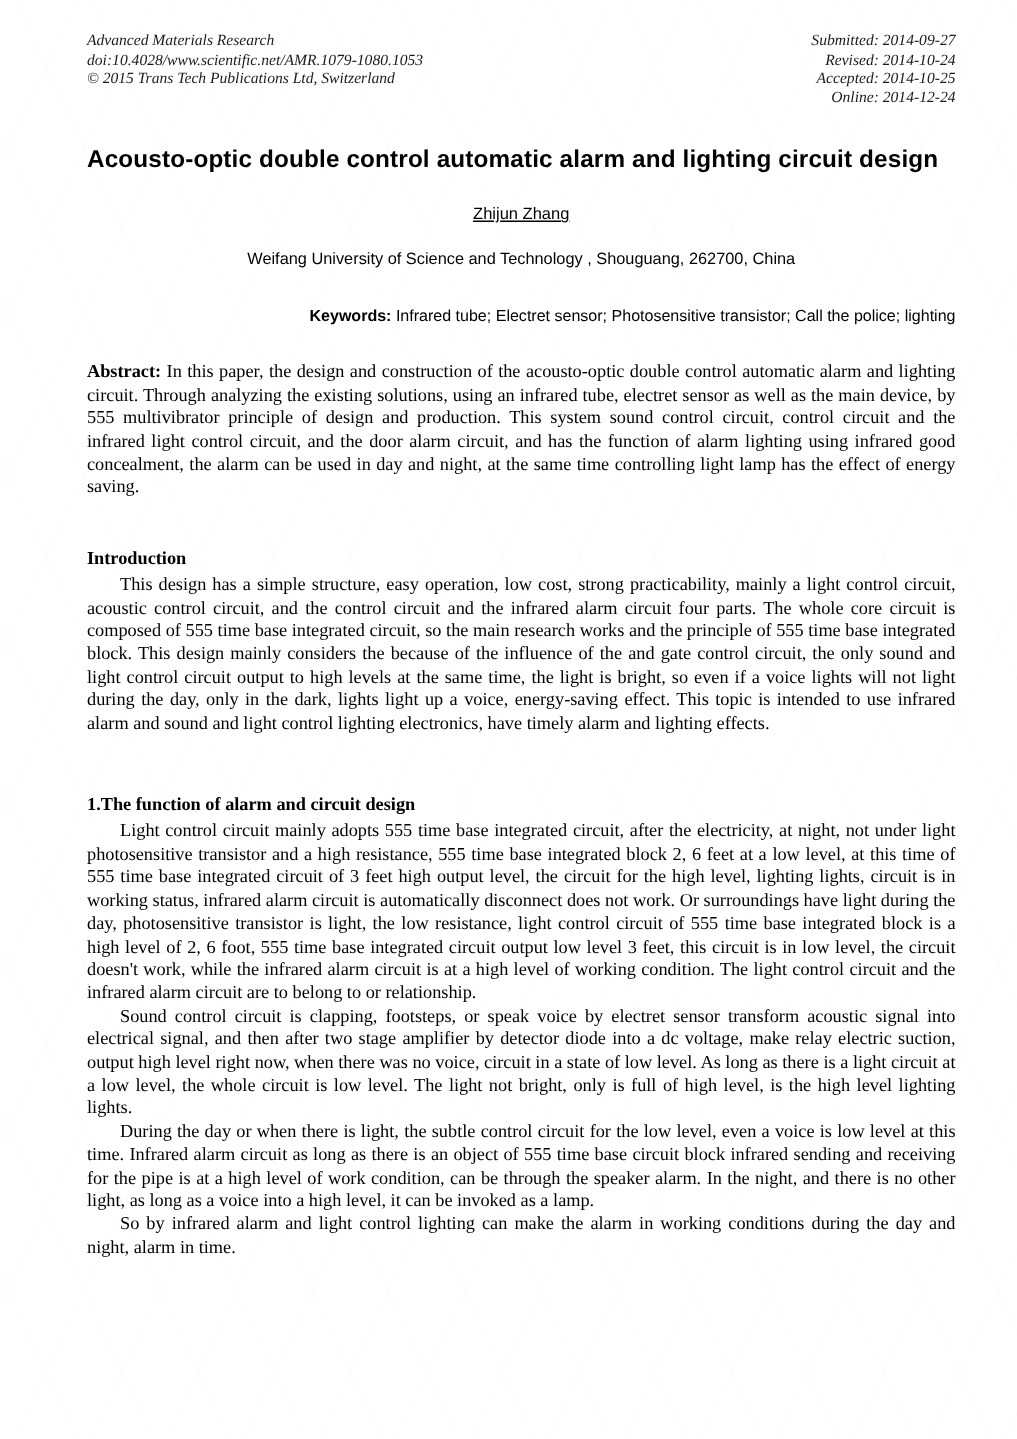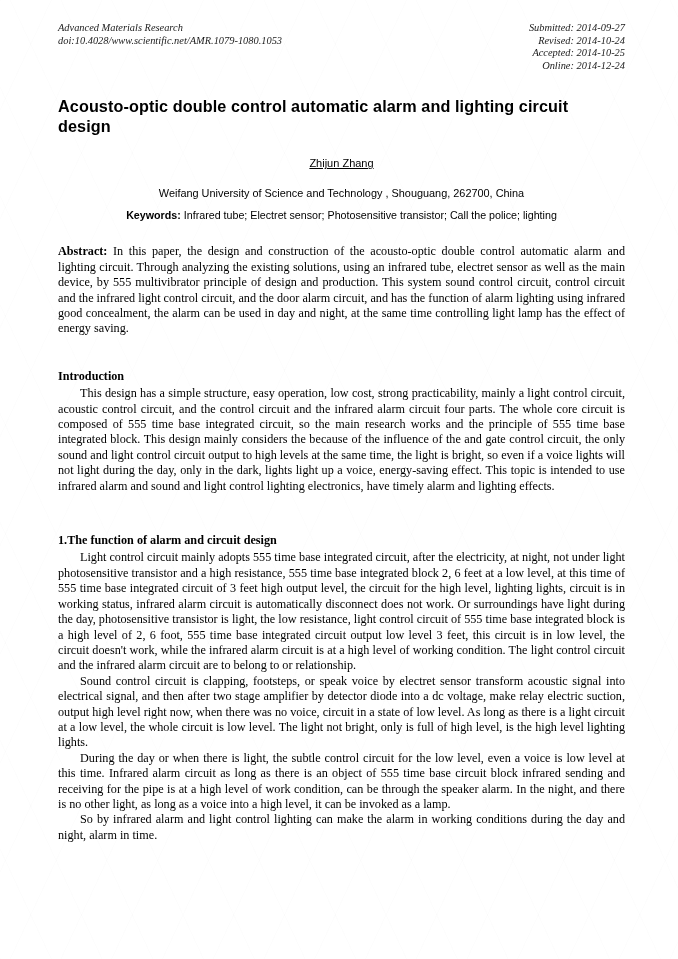--- a/index.html
+++ b/index.html
@@ -26,21 +26,21 @@
     position: absolute;
     inset: 0;
     pointer-events: none;
     opacity: 0.5;
     background-image:
       repeating-linear-gradient(65deg,  rgba(0,0,0,0.018) 0px, rgba(0,0,0,0.018) 1px, rgba(0,0,0,0) 1px, rgba(0,0,0,0) 46px),
       repeating-linear-gradient(115deg, rgba(0,0,0,0.018) 0px, rgba(0,0,0,0.018) 1px, rgba(0,0,0,0) 1px, rgba(0,0,0,0) 46px);
   }
   .content {
     position: relative;
-    padding: 22px 53px 0 58px;
+    padding: 22px 41px 0 58px;
     box-sizing: border-box;
   }
 
   
   .journal-header {
     display: flex;
     justify-content: space-between;
     align-items: flex-start;
     font-style: italic;
     font-size: 10.4px;
@@ -72,25 +72,25 @@
   .affiliation {
     margin-top: 14px;
     font-family: "Liberation Sans", "DejaVu Sans", sans-serif;
     font-size: 10.9px;
     line-height: 14px;
     text-align: center;
   }
 
   
   .keywords {
-    margin-top: 8px;
+    margin-top: 24px;
     font-family: "Liberation Sans", "DejaVu Sans", sans-serif;
     font-size: 10.7px;
     line-height: 14px;
-    text-align: center;
+    text-align: right;
   }
   .keywords .label { font-weight: bold; }
 
   
   .abstract {
     margin-top: 22px;
     font-size: 12.2px;
     line-height: 15.4px;
     text-align: justify;
     text-justify: inter-word;
@@ -122,20 +122,21 @@
 
 <div class="page">
   <div class="watermark"></div>
 
   <div class="content">
 
     <div class="journal-header">
       <div class="left">
         <div>Advanced Materials Research</div>
         <div>doi:10.4028/www.scientific.net/AMR.1079-1080.1053</div>
+        <div>© 2015 Trans Tech Publications Ltd, Switzerland</div>
       </div>
       <div class="right">
         <div>Submitted: 2014-09-27</div>
         <div>Revised: 2014-10-24</div>
         <div>Accepted: 2014-10-25</div>
         <div>Online: 2014-12-24</div>
       </div>
     </div>
 
     <div class="paper-title">Acousto-optic double control automatic alarm and lighting circuit design</div>

